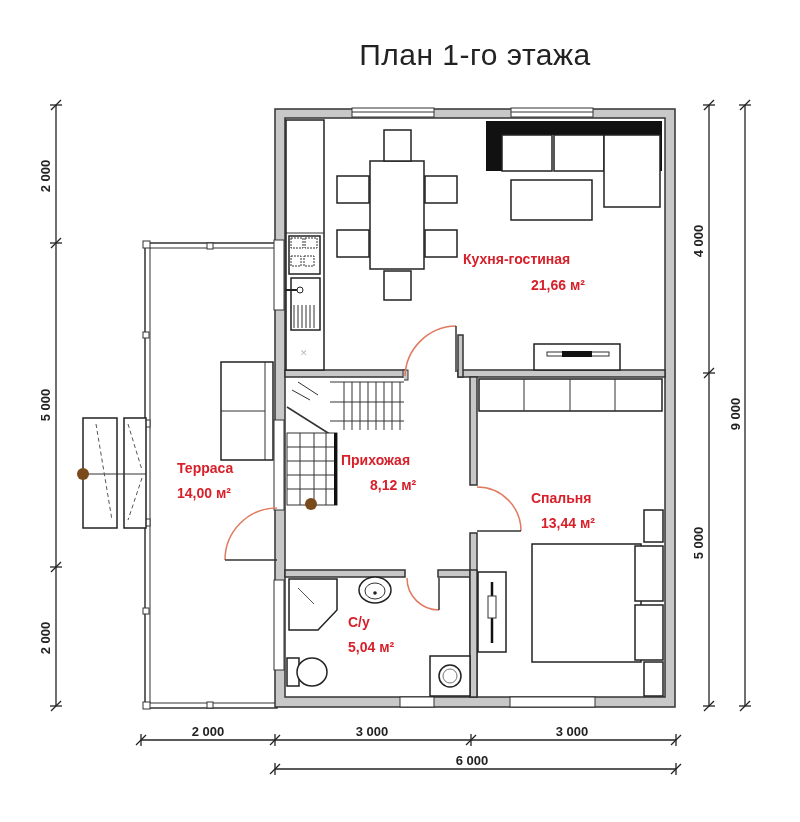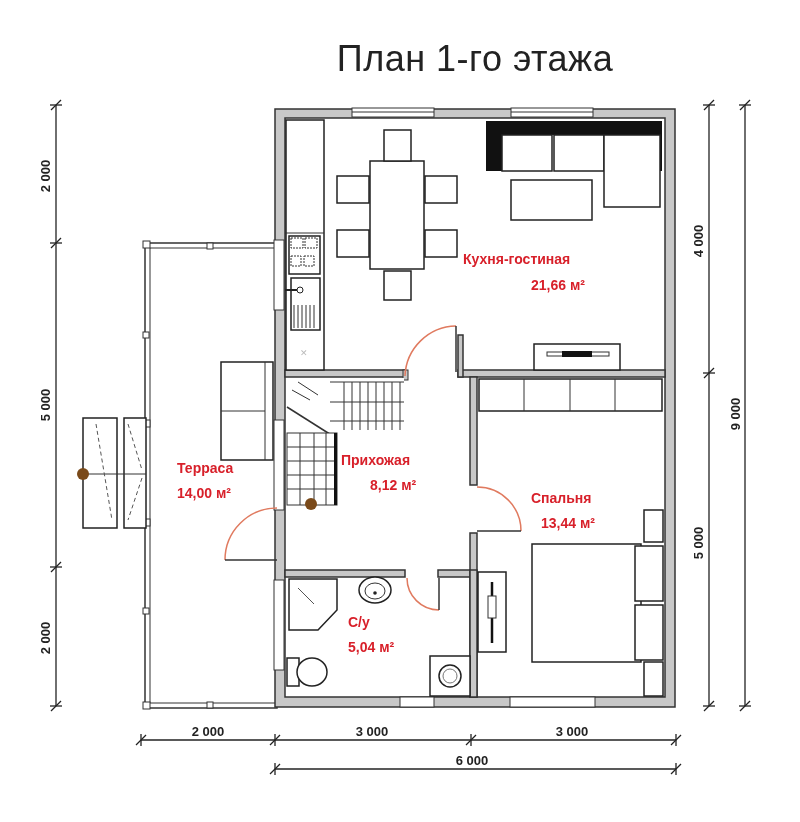--- a/index.html
+++ b/index.html
@@ -1,17 +1,17 @@
 <!DOCTYPE html>
 <html><head>
 <meta charset="utf-8">
 <style>
   html, body { margin: 0; padding: 0; background: #ffffff; }
   body { width: 800px; height: 822px; position: relative; overflow: hidden; font-family: "Liberation Sans", sans-serif; }
-  .title { position: absolute; left: 0; top: 38px; width: 800px; text-align: center; padding-left: 150px; box-sizing: border-box; font-size: 36px; color: #222; font-family: "Liberation Sans", sans-serif; letter-spacing: 0.5px; }
+  .title { position: absolute; left: 0; top: 38px; width: 800px; text-align: center; padding-left: 150px; box-sizing: border-box; font-size: 30px; color: #222; font-family: "Liberation Sans", sans-serif; letter-spacing: 0.5px; }
   svg { position: absolute; left: 0; top: 0; }
   .room-label { fill: #d8202a; font-weight: bold; font-size: 14px; font-family: "Liberation Sans", sans-serif; }
   .dim-label { fill: #222; font-weight: bold; font-size: 13px; font-family: "Liberation Sans", sans-serif; }
   .wall { fill: #c8c8c8; stroke: #333; stroke-width: 1.5; }
   .furn { fill: #fff; stroke: #222; stroke-width: 1.5; }
   .thin { fill: none; stroke: #333; stroke-width: 1; }
   .door-arc { fill: none; stroke: #e07a5f; stroke-width: 1.5; }
   .dim-line { stroke: #222; stroke-width: 1.3; }
 </style>
 </head>

